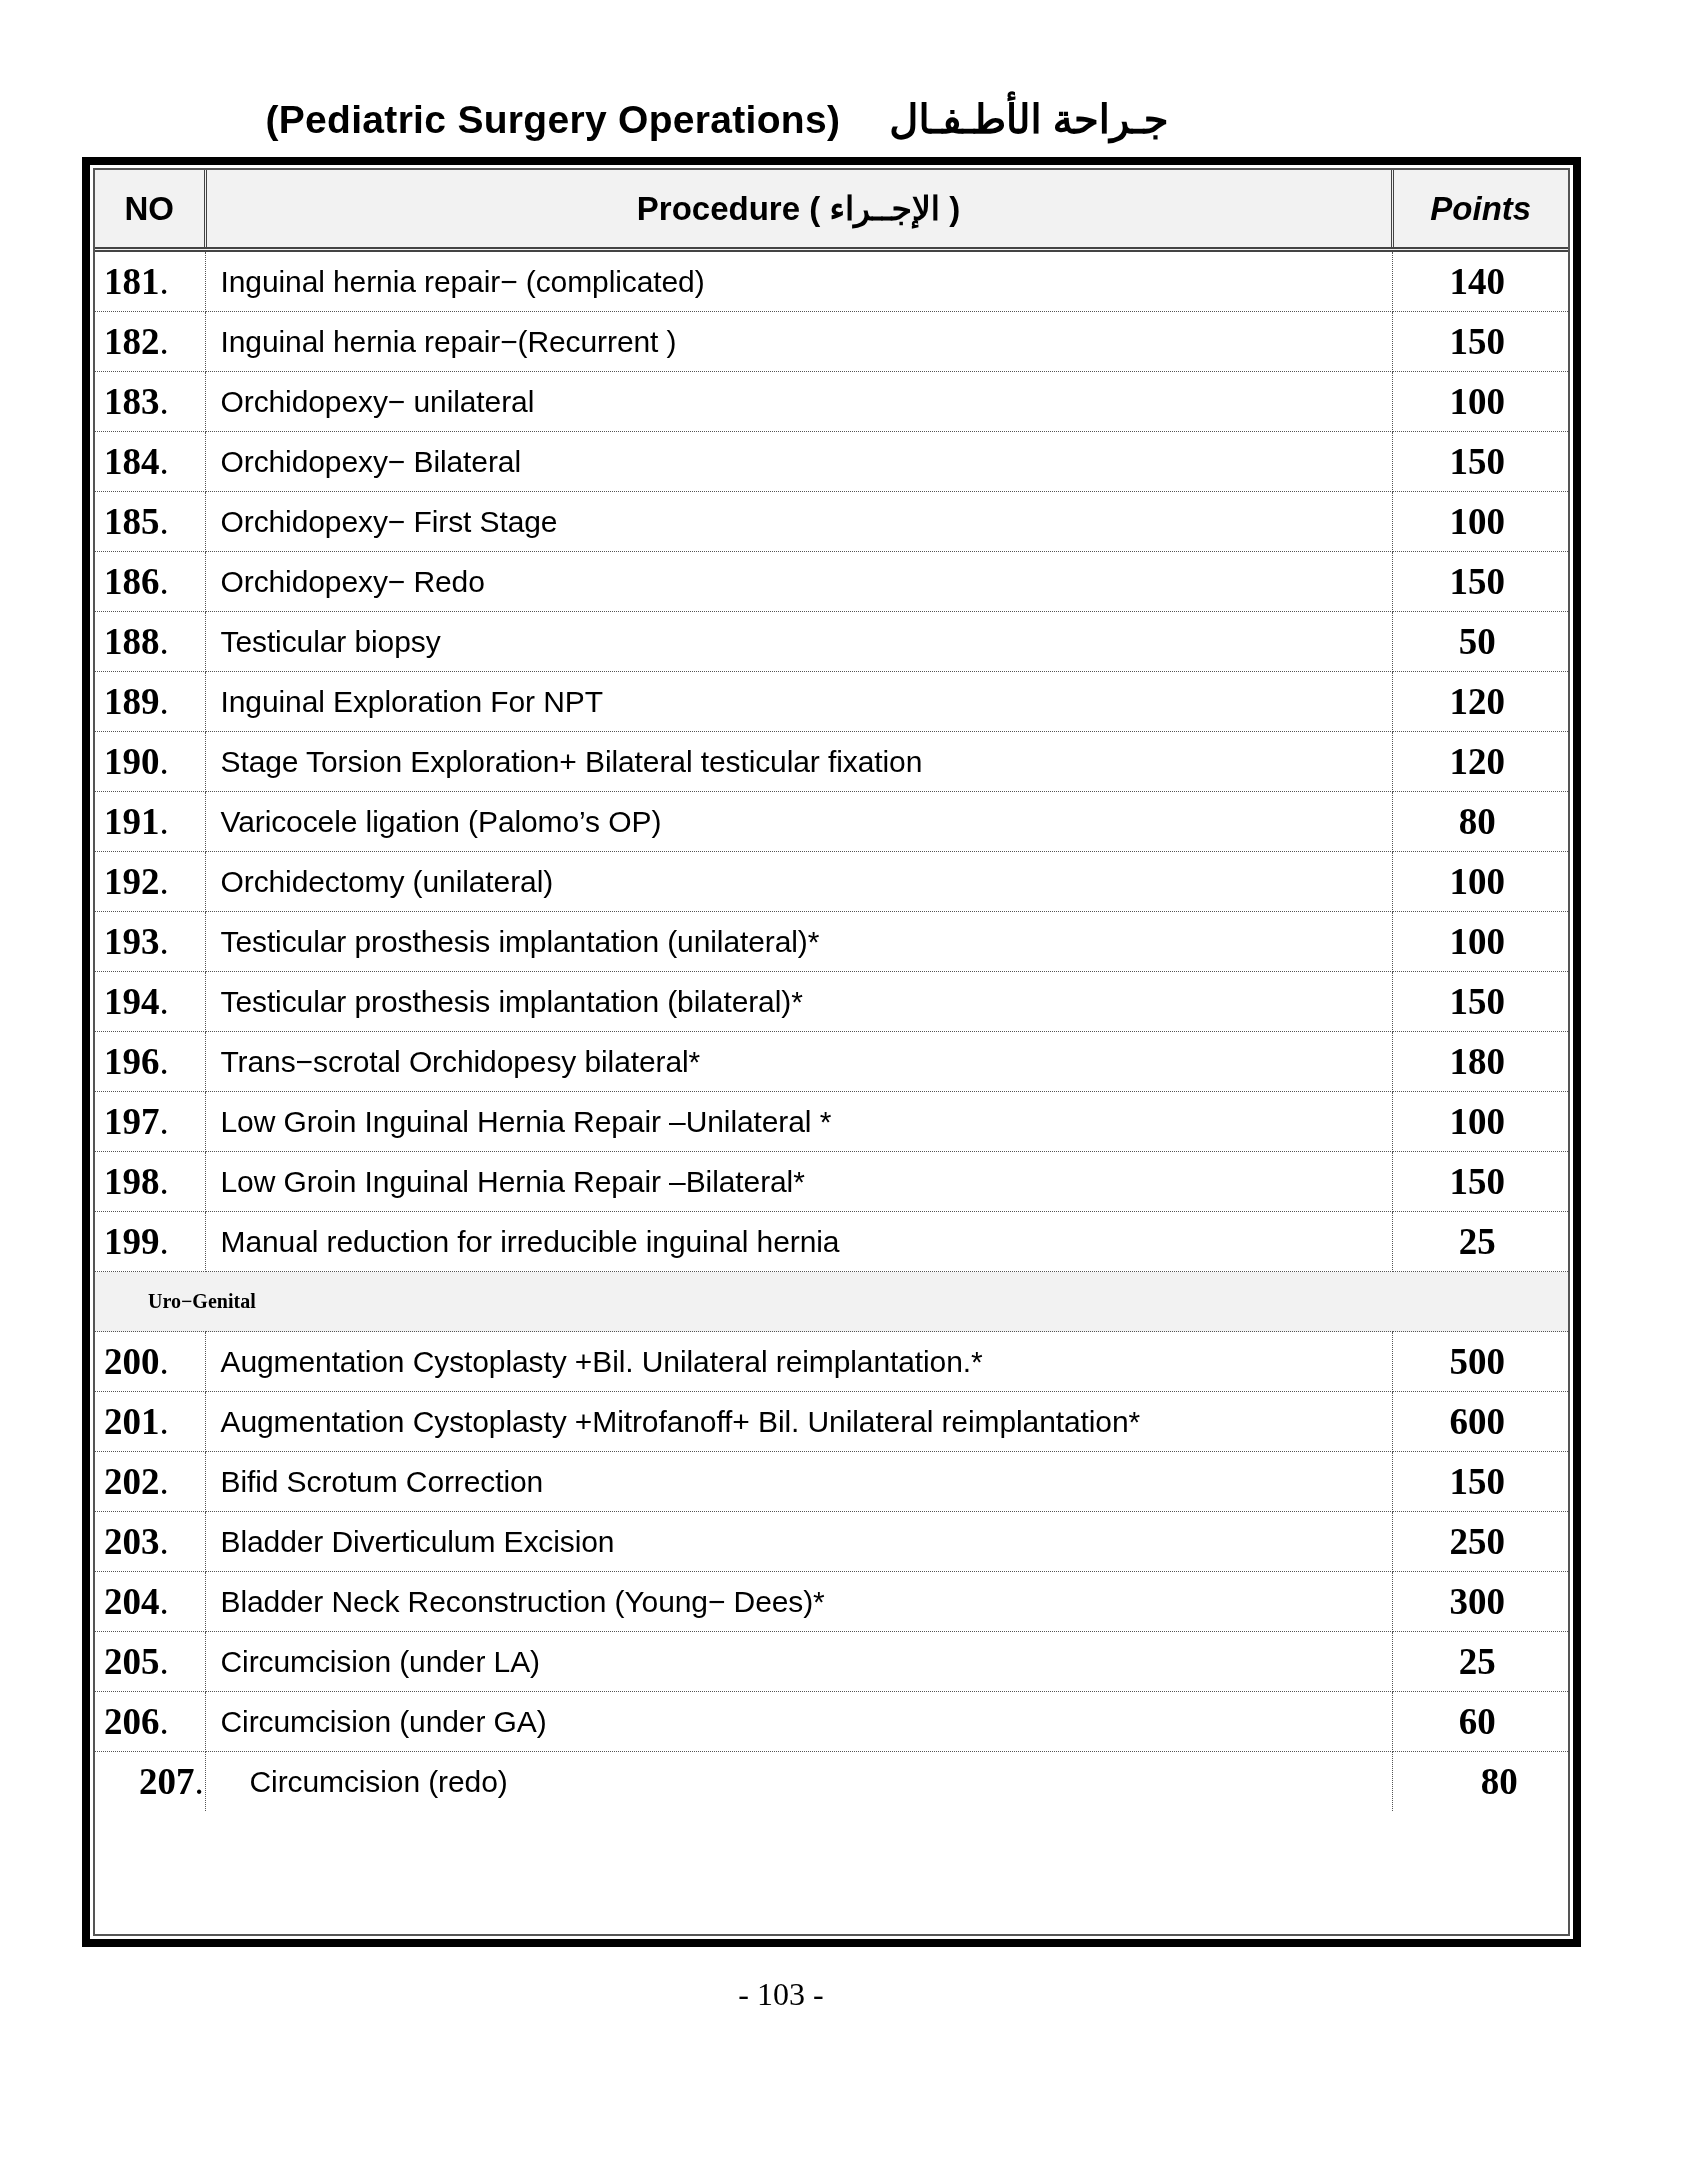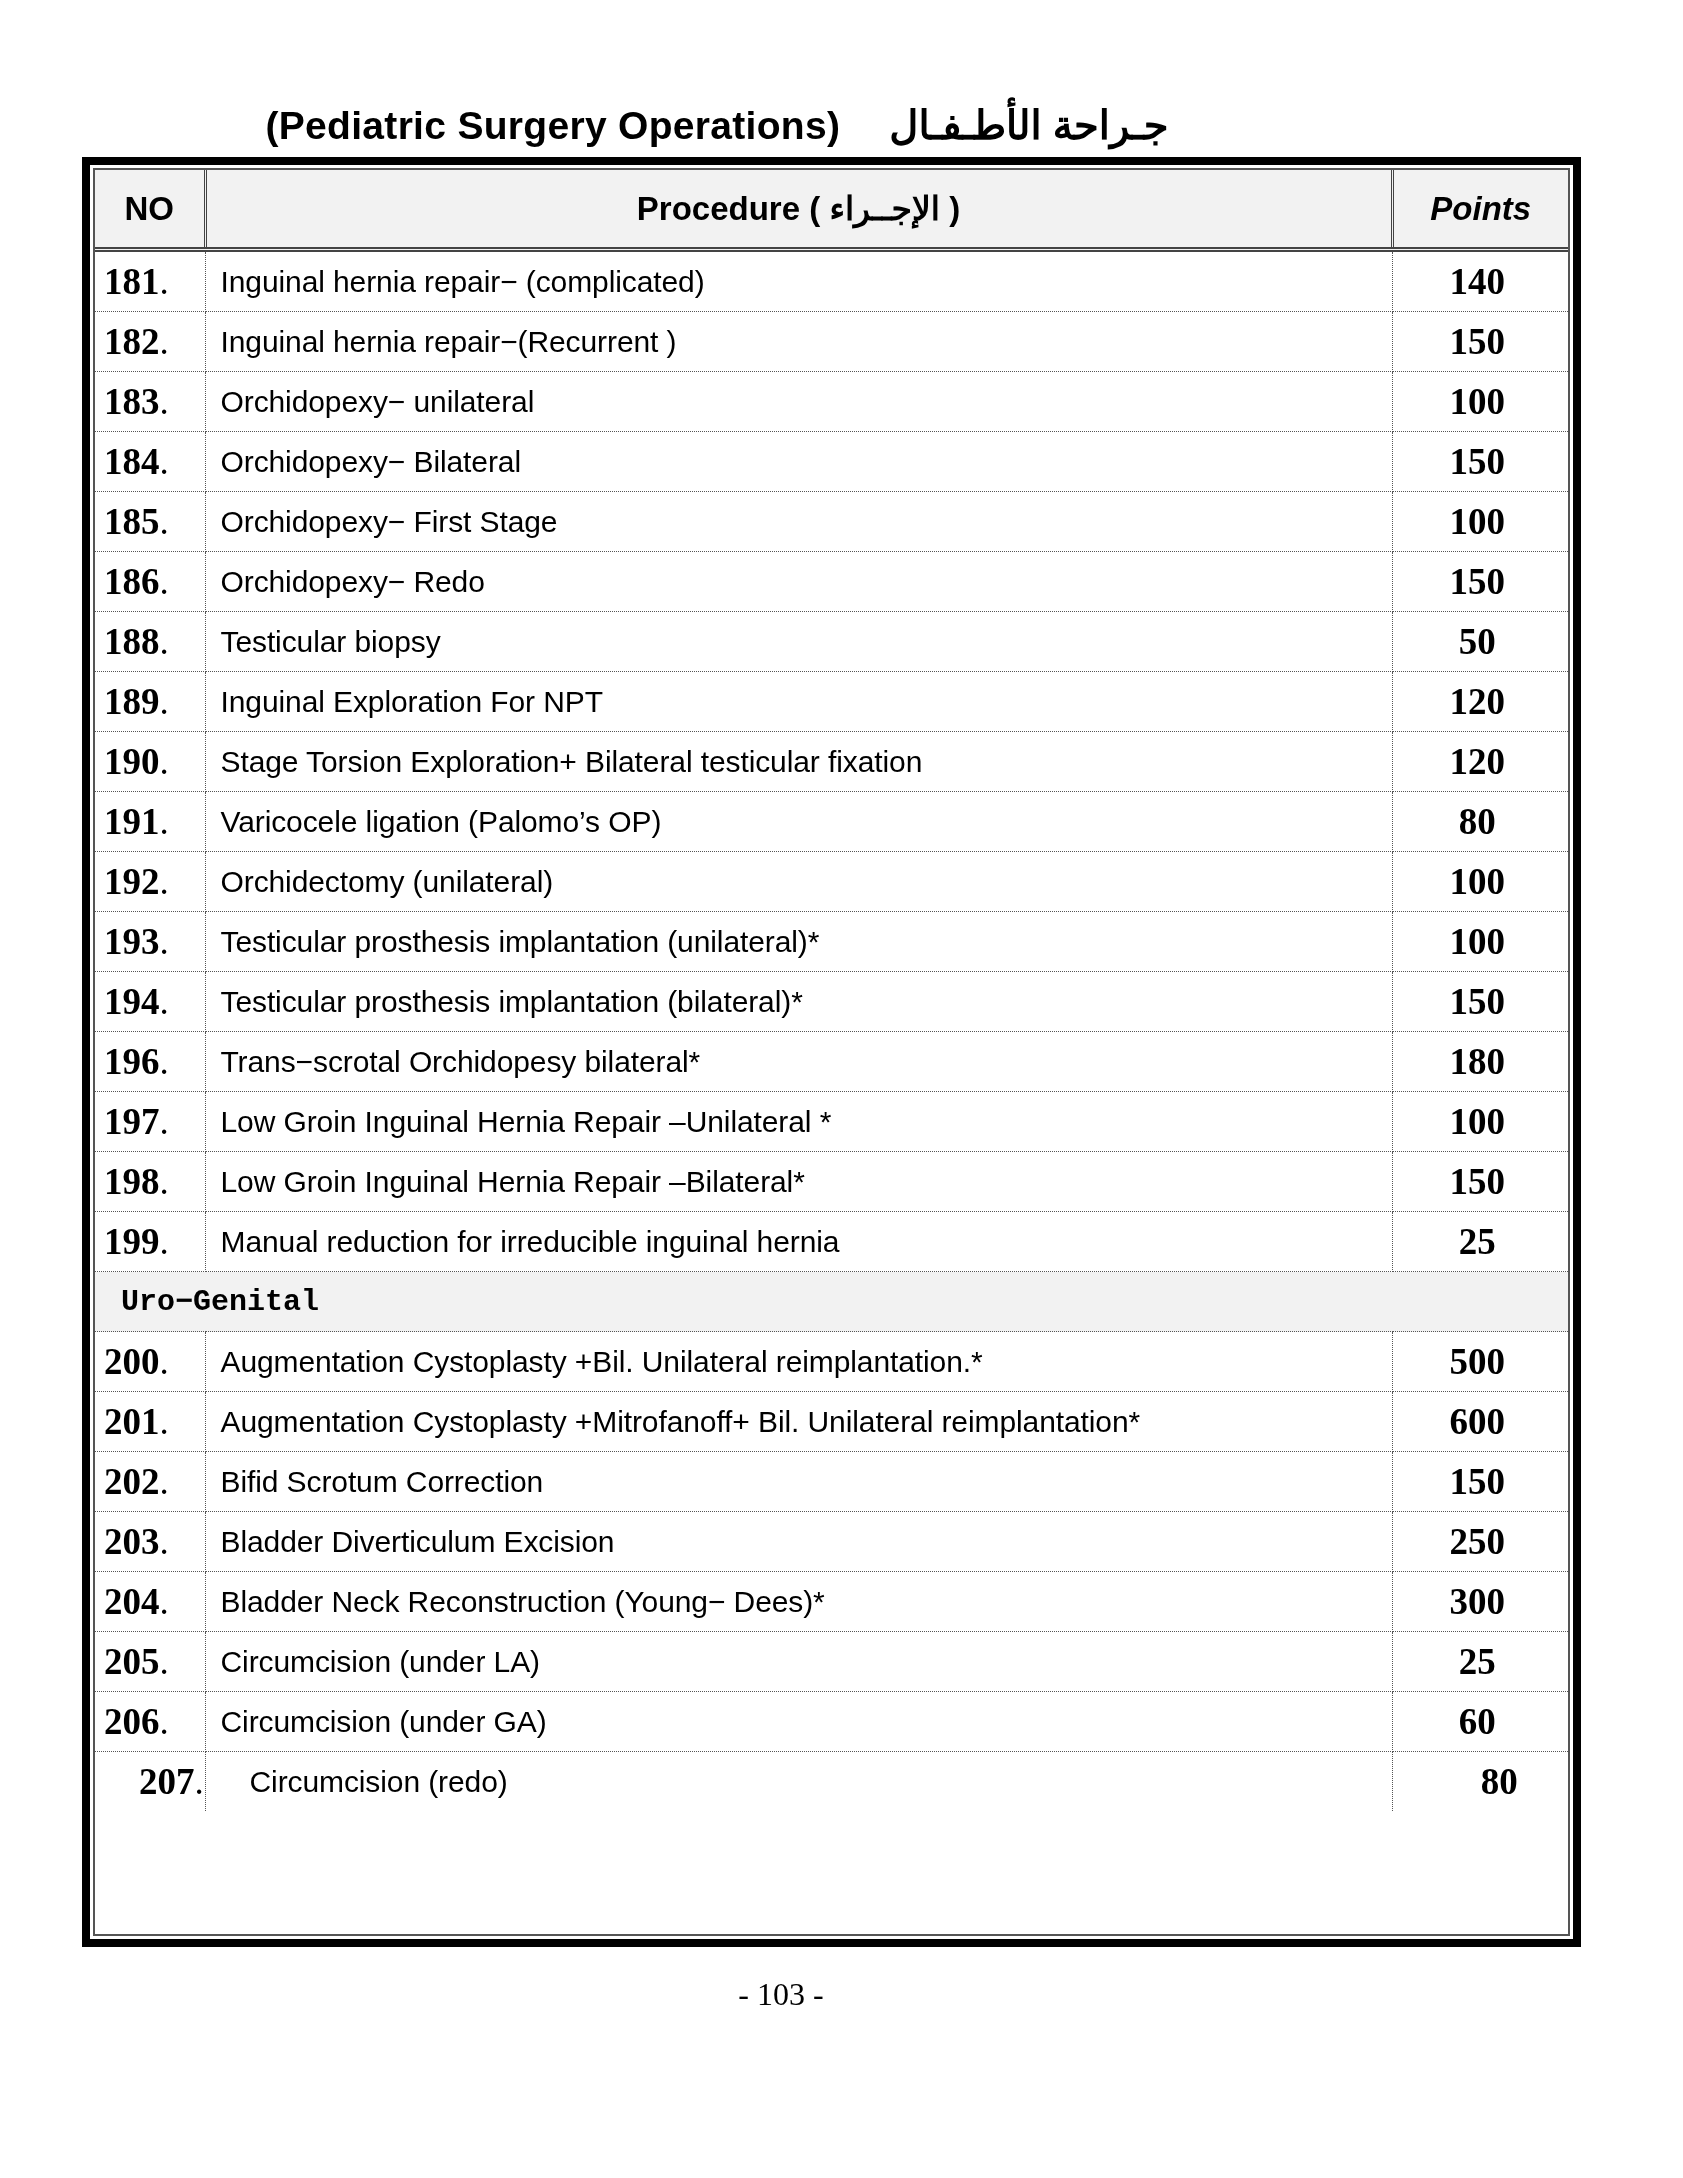--- a/index.html
+++ b/index.html
@@ -10,21 +10,21 @@
     body {
       width: 1683px;
       height: 2178px;
       position: relative;
       overflow: hidden;
       font-family: "Liberation Sans", sans-serif;
       color: #000;
     }
     .page-title {
       position: absolute;
-      top: 100px;
+      top: 94px;
       left: 0;
       width: 1434px;
       text-align: center;
       font-family: "Liberation Sans", sans-serif;
       font-weight: bold;
       font-size: 39px;
       letter-spacing: 0.3px;
       line-height: 50px;
       white-space: nowrap;
     }
@@ -100,24 +100,24 @@
     }
     td.pts {
       font-family: "Liberation Serif", serif;
       font-weight: bold;
       font-size: 37px;
       text-align: center;
       padding-right: 6px;
     }
     tr.section-row td {
       background: #f2f2f2;
-      font-family: Liberation Mono, monospace;
-      font-weight: bold;
-      font-size: 30px;
-      padding-left: 26px;
+      font-family: Liberation Serif, serif;
+      font-weight: bold;
+      font-size: 20px;
+      padding-left: 53px;
     }
     .page-number {
       position: absolute;
       top: 1976px;
       left: 0;
       width: 1562px;
       text-align: center;
       font-family: "Liberation Serif", serif;
       font-size: 32px;
     }

